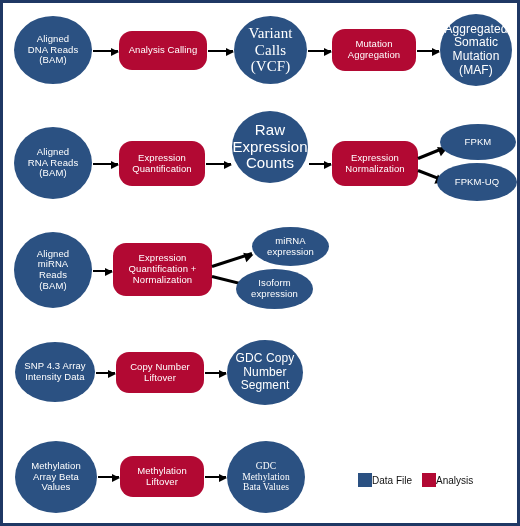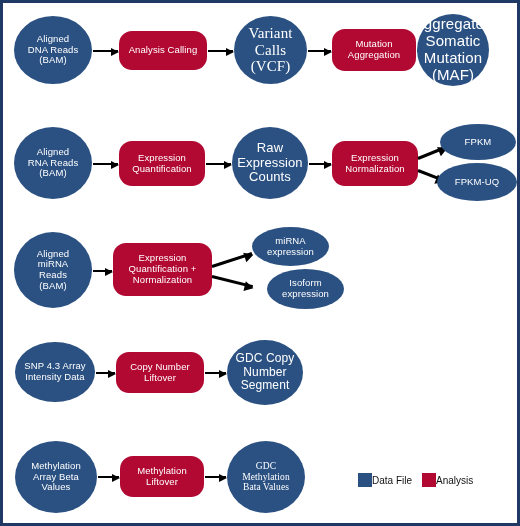--- a/index.html
+++ b/index.html
@@ -113,37 +113,37 @@
 Calls
 (VCF)</div>
 
     <div class="arrow" style="left:305px; top:47px; width:23px;"></div>
 
     <div class="node analysis" style="left:329px; top:26px; width:84px; height:42px; font-size:9.5px;">Mutation
 Aggregation</div>
 
     <div class="arrow" style="left:414px; top:47px; width:22px;"></div>
 
-    <div class="node datafile" style="left:414px; top:11px; width:72px; height:72px; font-size:15px;">Aggregated
+    <div class="node datafile" style="left:437px; top:11px; width:72px; height:72px; font-size:12px;">Aggregated
 Somatic
 Mutation
 (MAF)</div>
 
     <div class="node datafile" style="left:11px; top:124px; width:78px; height:72px; font-size:9.5px;">Aligned
 RNA Reads
 (BAM)</div>
 
     <div class="arrow" style="left:90px; top:160px; width:25px;"></div>
 
     <div class="node analysis" style="left:116px; top:138px; width:86px; height:45px; font-size:9.5px;">Expression
 Quantification</div>
 
     <div class="arrow" style="left:203px; top:160px; width:25px;"></div>
 
-    <div class="node datafile" style="left:229px; top:124px; width:76px; height:72px; font-size:13px;">Raw
+    <div class="node datafile" style="left:229px; top:108px; width:76px; height:72px; font-size:15px;">Raw
 Expression
 Counts</div>
 
     <div class="arrow" style="left:306px; top:160px; width:22px;"></div>
 
     <div class="node analysis" style="left:329px; top:138px; width:86px; height:45px; font-size:9.5px;">Expression
 Normalization</div>
 
     <div class="arrow thick" style="left:415px; top:154px; width:30px; transform:rotate(-22deg);"></div>
 
@@ -164,21 +164,21 @@
 Quantification +
 Normalization</div>
 
     <div class="arrow thick" style="left:209px; top:262px; width:42px; transform:rotate(-18deg);"></div>
 
     <div class="node datafile" style="left:249px; top:224px; width:77px; height:39px; font-size:9.5px; border-radius:50%;">miRNA
 expression</div>
 
     <div class="arrow thick" style="left:209px; top:272px; width:42px; transform:rotate(14deg);"></div>
 
-    <div class="node datafile" style="left:264px; top:266px; width:77px; height:40px; font-size:9.5px; border-radius:50%;">Isoform
+    <div class="node datafile" style="left:233px; top:266px; width:77px; height:40px; font-size:9.5px; border-radius:50%;">Isoform
 expression</div>
 
     <div class="node datafile" style="left:12px; top:339px; width:80px; height:60px; font-size:9.5px;">SNP 4.3 Array
 Intensity Data</div>
 
     <div class="arrow" style="left:93px; top:369px; width:19px;"></div>
 
     <div class="node analysis" style="left:113px; top:349px; width:88px; height:41px; font-size:9.5px;">Copy Number
 Liftover</div>
 

